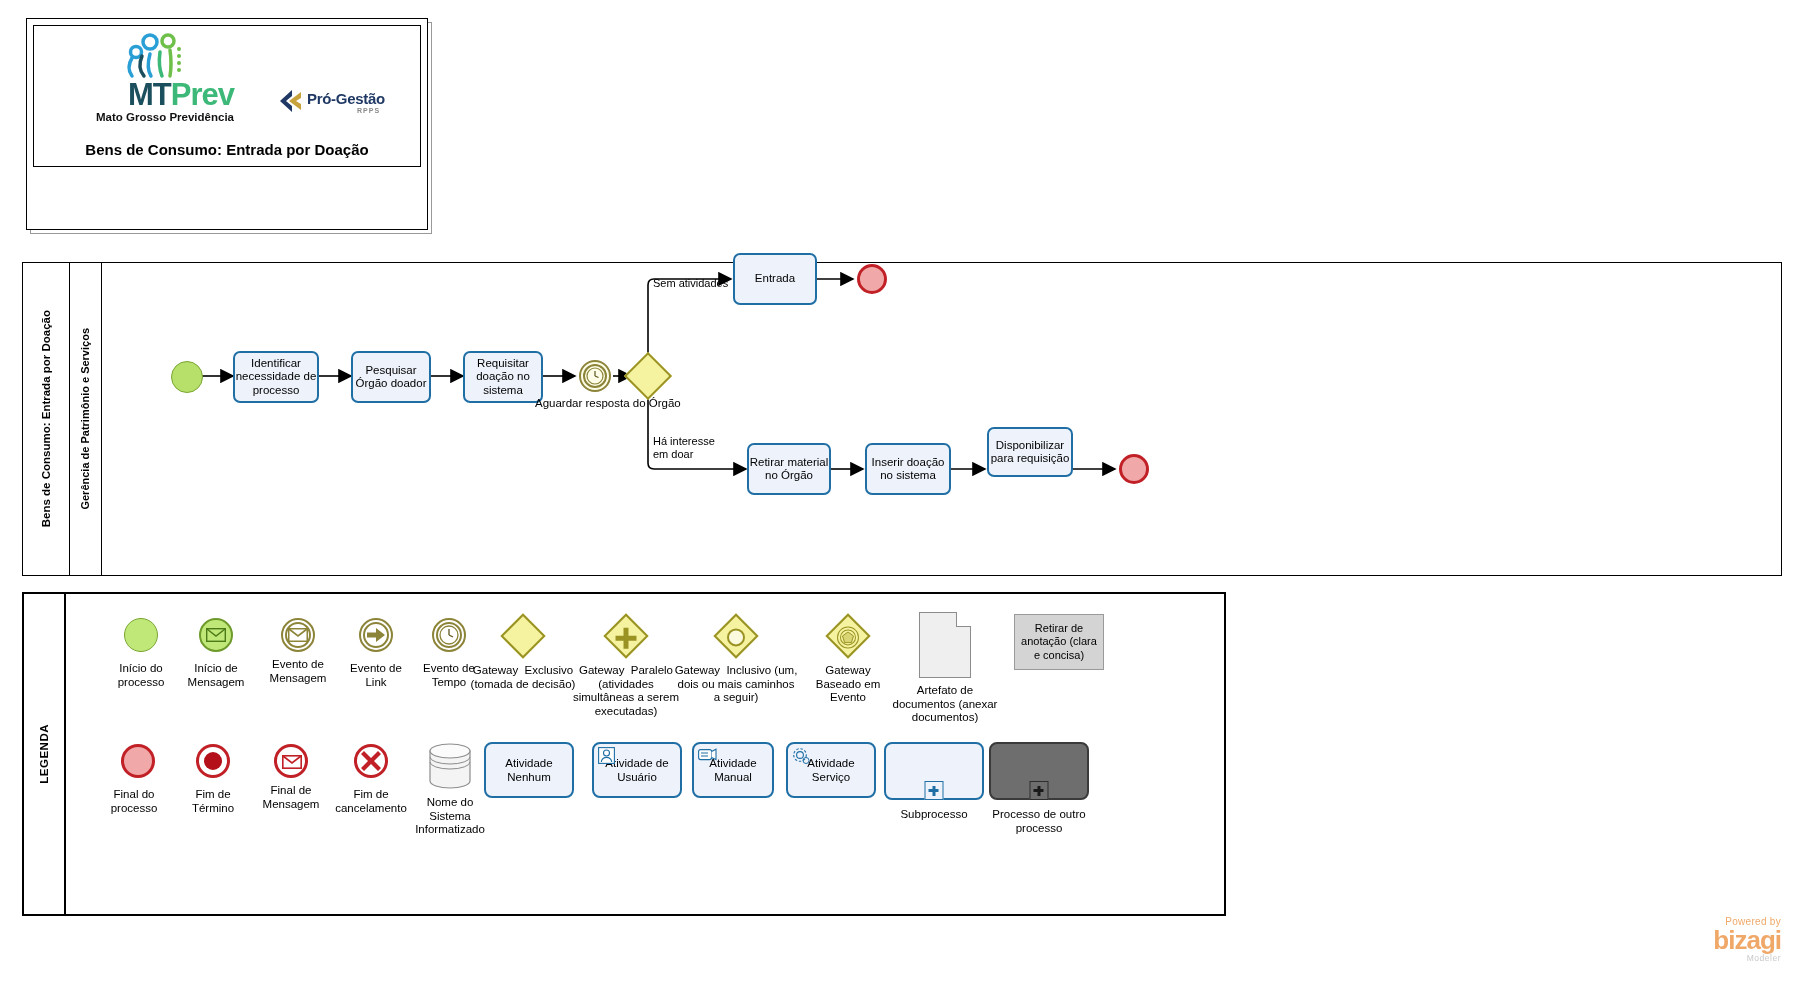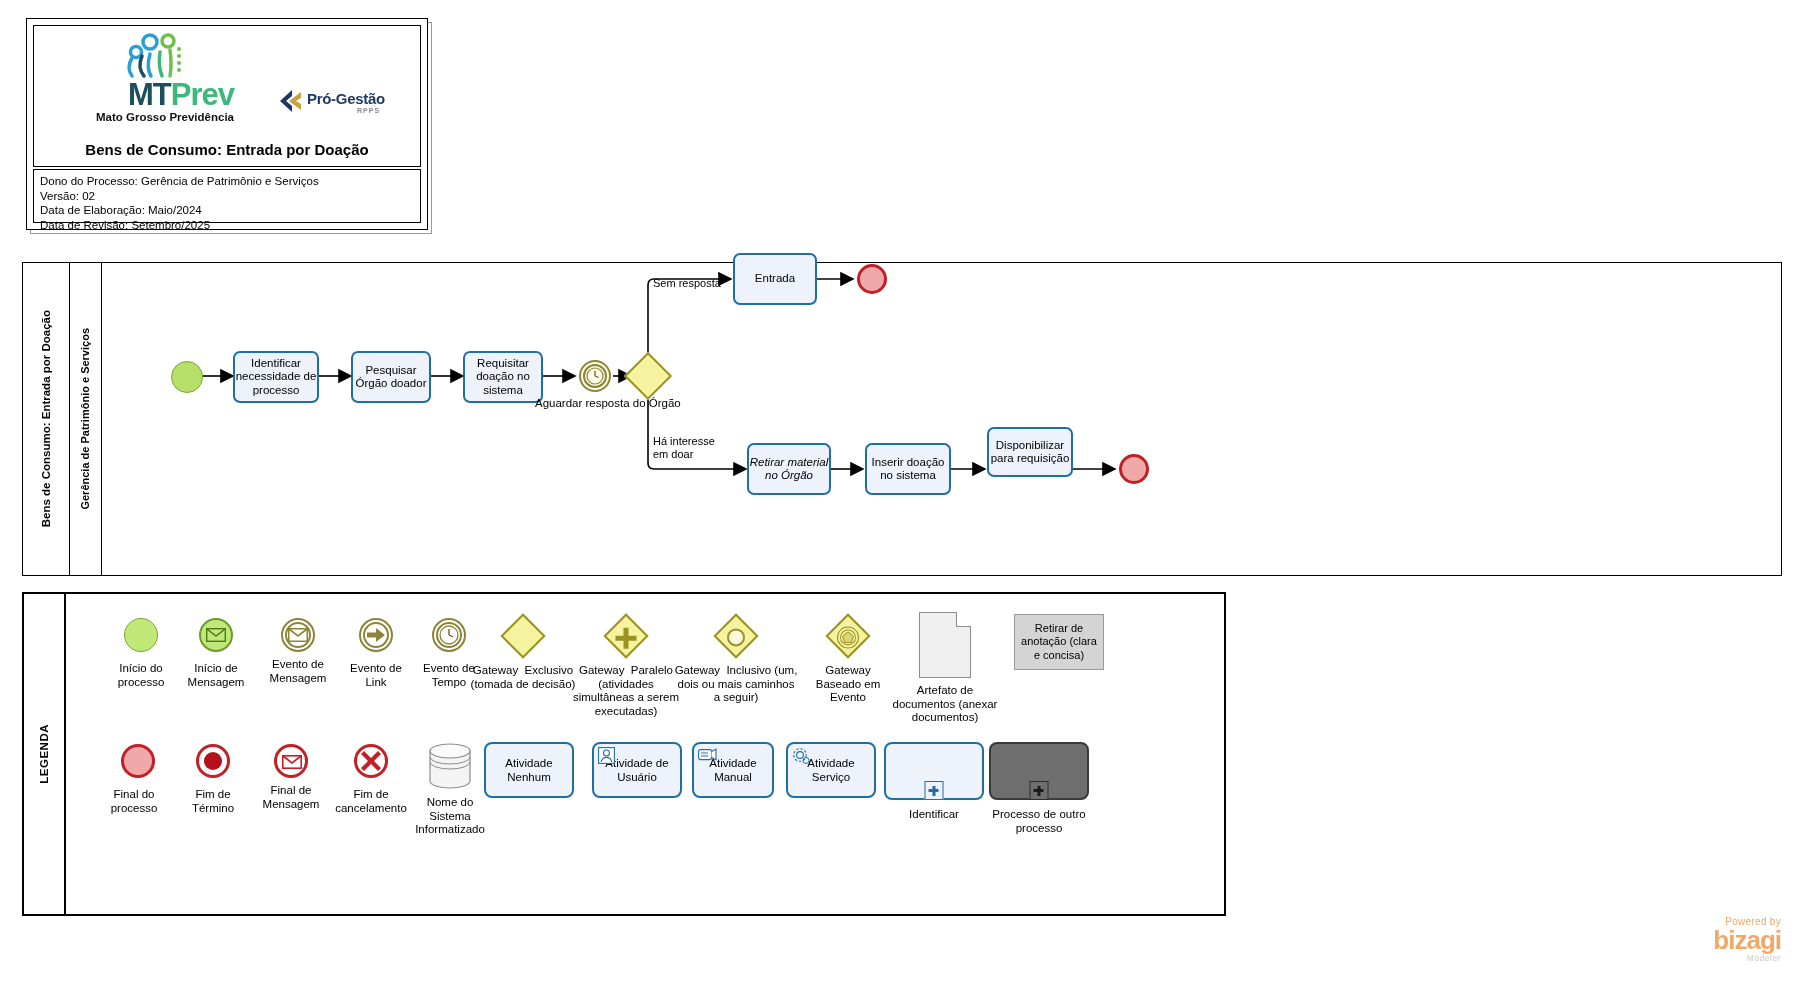--- a/index.html
+++ b/index.html
@@ -258,26 +258,20 @@
         <path d="M13 1 L1 12 L13 23 L13 17 L7 12 L13 7 Z" fill="#1f3864"></path>
         <path d="M22 3 L10 12 L22 21 L22 15 L17 12 L22 9 Z" fill="#c8a23c"></path>
       </svg>
       <div id="pg-text">Pró-Gestão</div>
       <div id="pg-rpps">RPPS</div>
     </div>
 
     <div id="header-title">Bens de Consumo: Entrada por Doação</div>
   </div>
 
-  <div id="header-meta">
-    <div>Dono do Processo: Gerência de Patrimônio  e Serviços</div>
-    <div>Versão: 02</div>
-    <div>Data de Elaboração: Maio/2024</div>
-    <div>Data de Revisão: Setembro/2025</div>
-  </div>
 </div>
 
 <div class="abs" id="pool">
   <div id="pool-label">
     <span>Bens de Consumo: Entrada por Doação</span>
   </div>
   <div id="lane-label">
     <span>Gerência de Patrimônio e Serviços</span>
   </div>
 
@@ -323,29 +317,29 @@
       <svg width="18" height="18" viewBox="0 0 18 18" style="position:absolute;left:5px;top:5px;z-index:2">
         <circle cx="9" cy="9" r="8" fill="#fdfde8" stroke="#8c8438" stroke-width="1.2"></circle>
         <line x1="9" y1="9" x2="9" y2="4" stroke="#5d5720" stroke-width="1.2"></line>
         <line x1="9" y1="9" x2="12.5" y2="10.5" stroke="#5d5720" stroke-width="1.2"></line>
       </svg>
     </div>
     <div class="shape-caption" style="left:434px; top:134px; width:120px;">Aguardar resposta do Órgão</div>
 
     <div class="gw" style="left:530px; top:96px;"></div>
 
-    <div class="flow-label" style="left:552px; top:14px;">Sem resposta</div>
+    <div class="flow-label" style="left:552px; top:14px;">Sem atividades</div>
     <div class="task" style="left:632px; top:-10px; width:84px; height:52px;">Entrada</div>
     <div class="ev-end" style="left:756px; top:1px;"></div>
 
     <div class="flow-label" style="left:552px; top:172px;">
       <span>Há interesse</span><br>
       <span>em doar</span>
     </div>
-    <div class="task" style="left:646px; top:180px; width:84px; height:52px;font-style:italic;">Retirar material no Órgão</div>
+    <div class="task" style="left:646px; top:180px; width:84px; height:52px;">Retirar material no Órgão</div>
     <div class="task" style="left:764px; top:180px; width:86px; height:52px;">Inserir  doação no sistema</div>
     <div class="task" style="left:886px; top:164px; width:86px; height:50px;">Disponibilizar para requisição</div>
     <div class="ev-end" style="left:1018px; top:191px;"></div>
 
   </div>
 </div>
 
 <div class="abs" id="legend">
   <div id="legend-label">
     <span>LEGENDA</span>
@@ -523,21 +517,21 @@
           <circle cx="14" cy="13.5" r="3" fill="none" stroke="#1f6fa5" stroke-width="1"></circle>
         </svg>
         <span>Atividade<br>Serviço</span>
       </div>
     </div>
 
     <div class="lg-item" style="left:820px; top:148px;">
       <div class="lg-task sub" style="left:0; top:0; width:100px; height:58px;">
         <div class="marker-plus"></div>
       </div>
-      <div class="lg-cap" style="top:66px; left:50px;">Identificar</div>
+      <div class="lg-cap" style="top:66px; left:50px;">Subprocesso</div>
     </div>
 
     <div class="lg-item" style="left:925px; top:148px;">
       <div class="lg-task sub ext" style="left:0; top:0; width:100px; height:58px;">
         <div class="marker-plus"></div>
       </div>
       <div class="lg-cap" style="top:66px; left:50px;">Processo de outro<br>processo</div>
     </div>
 
   </div>

